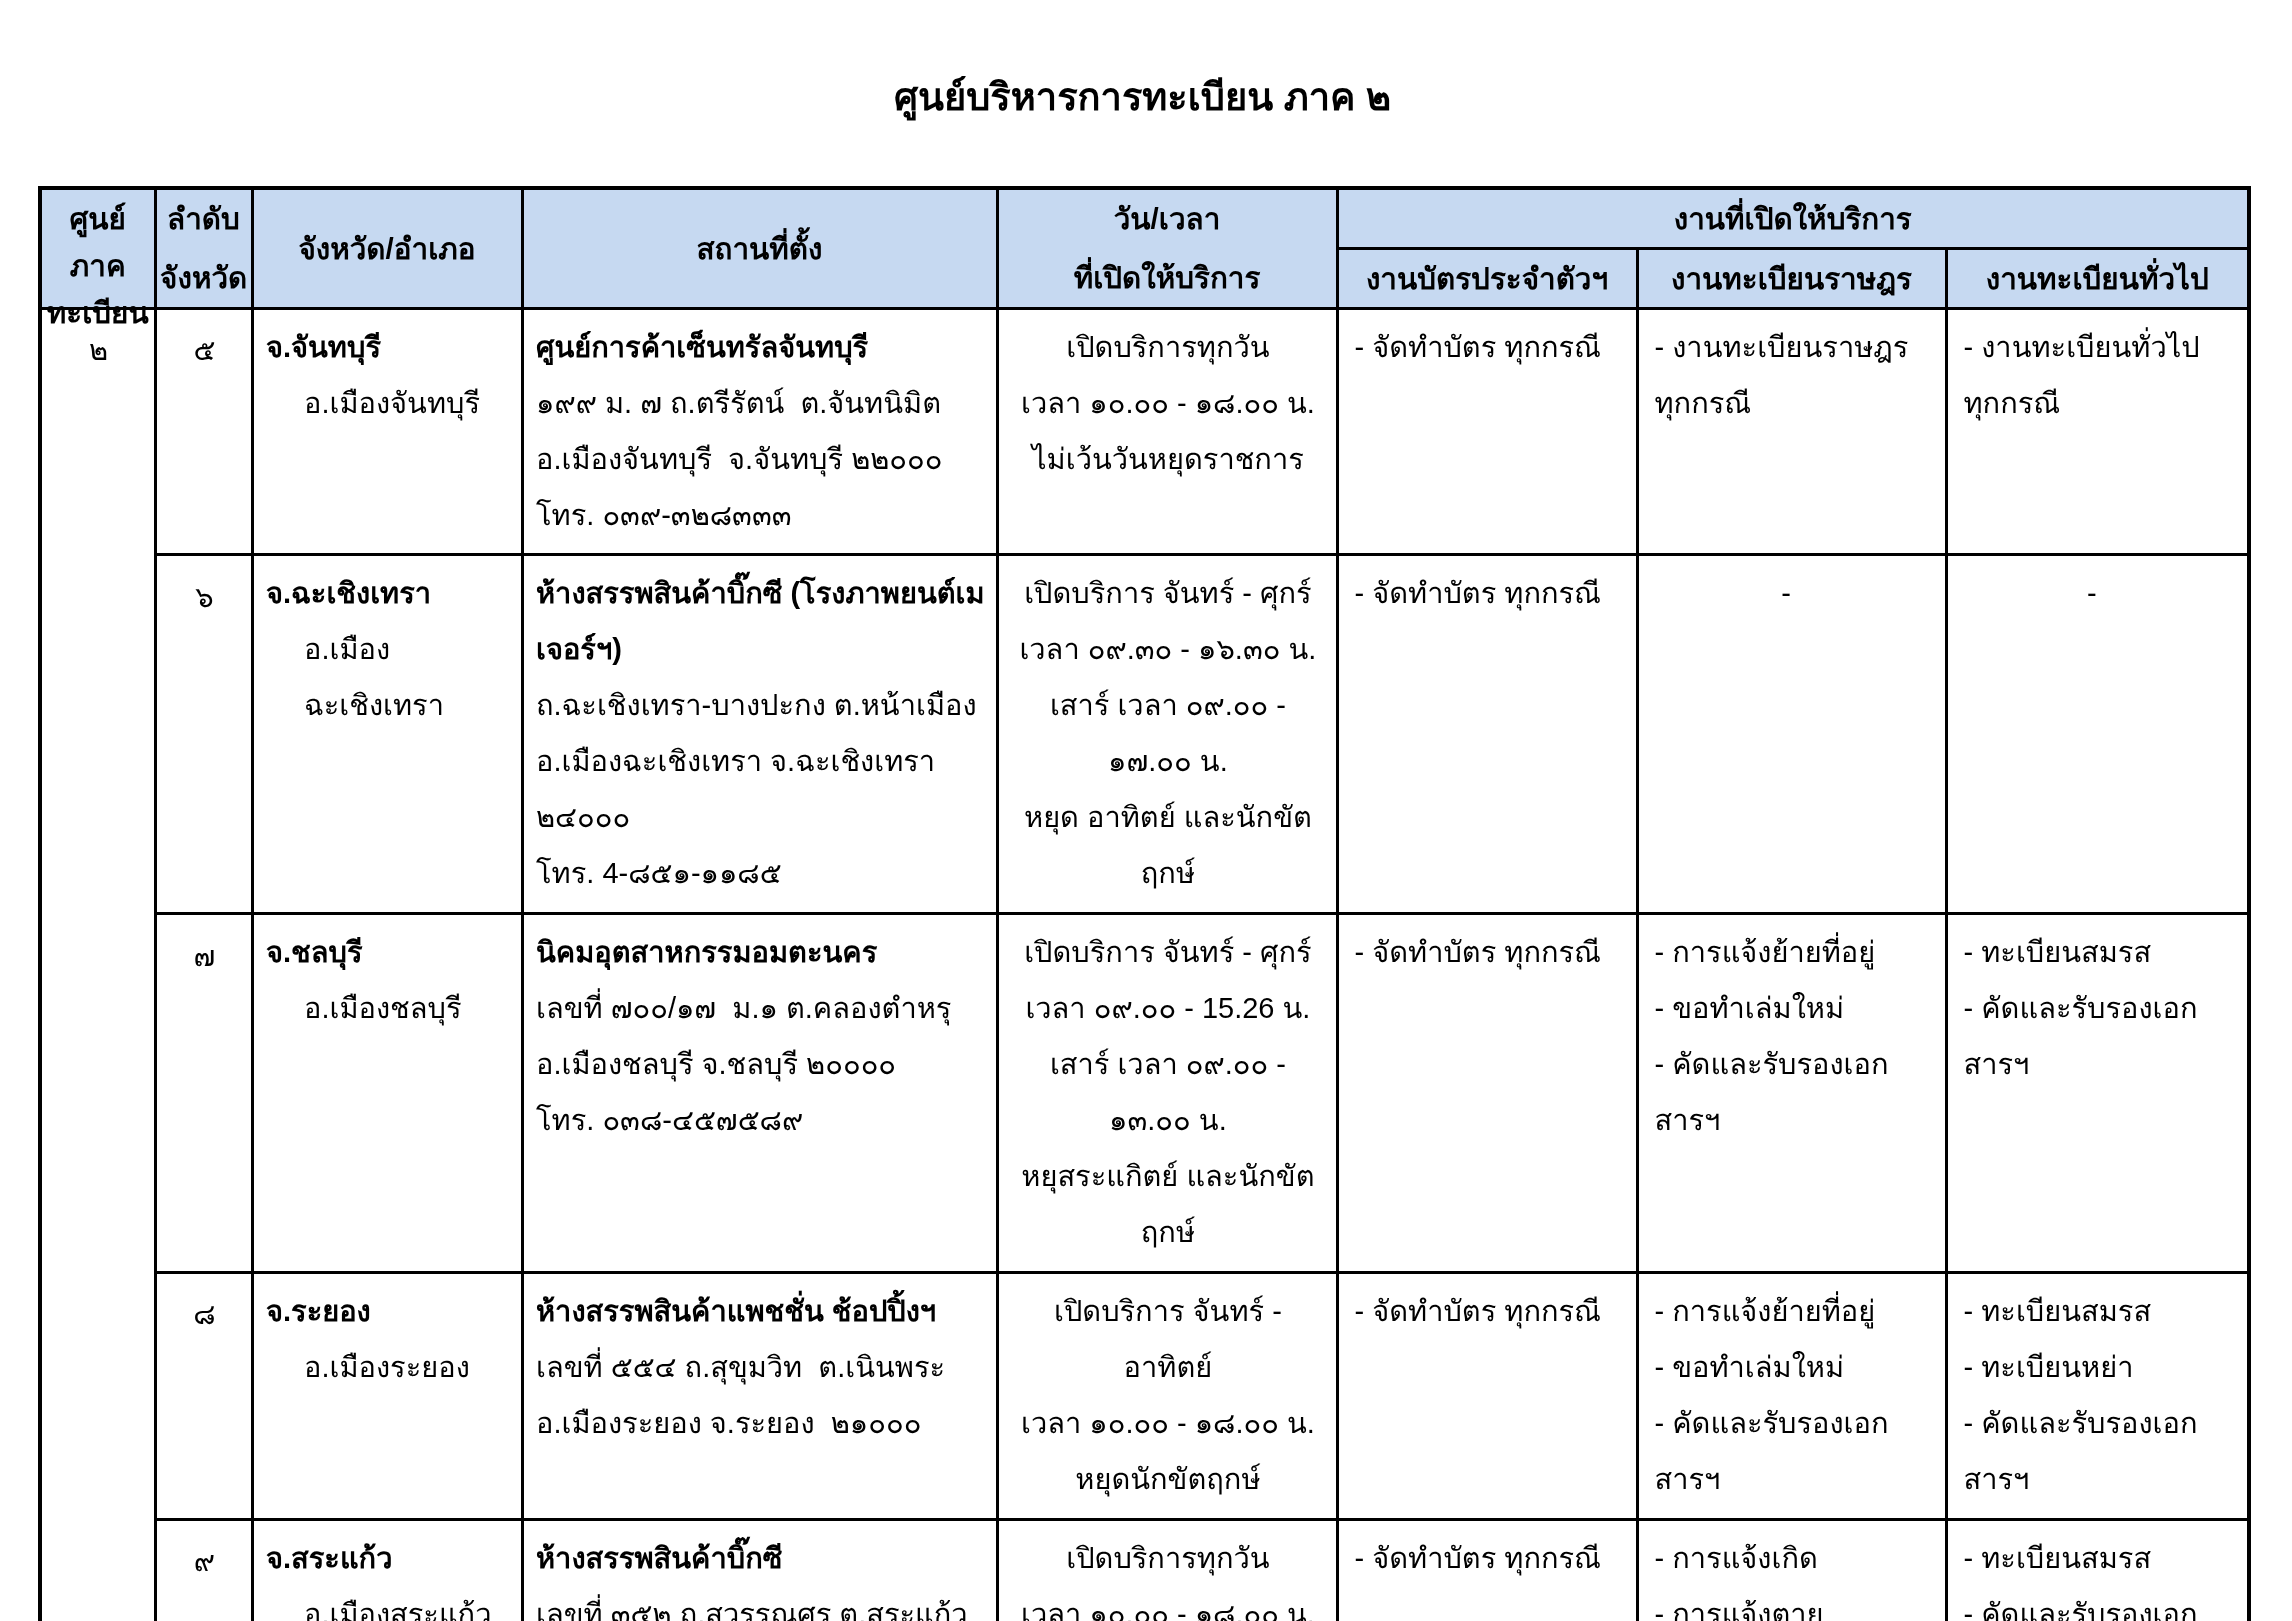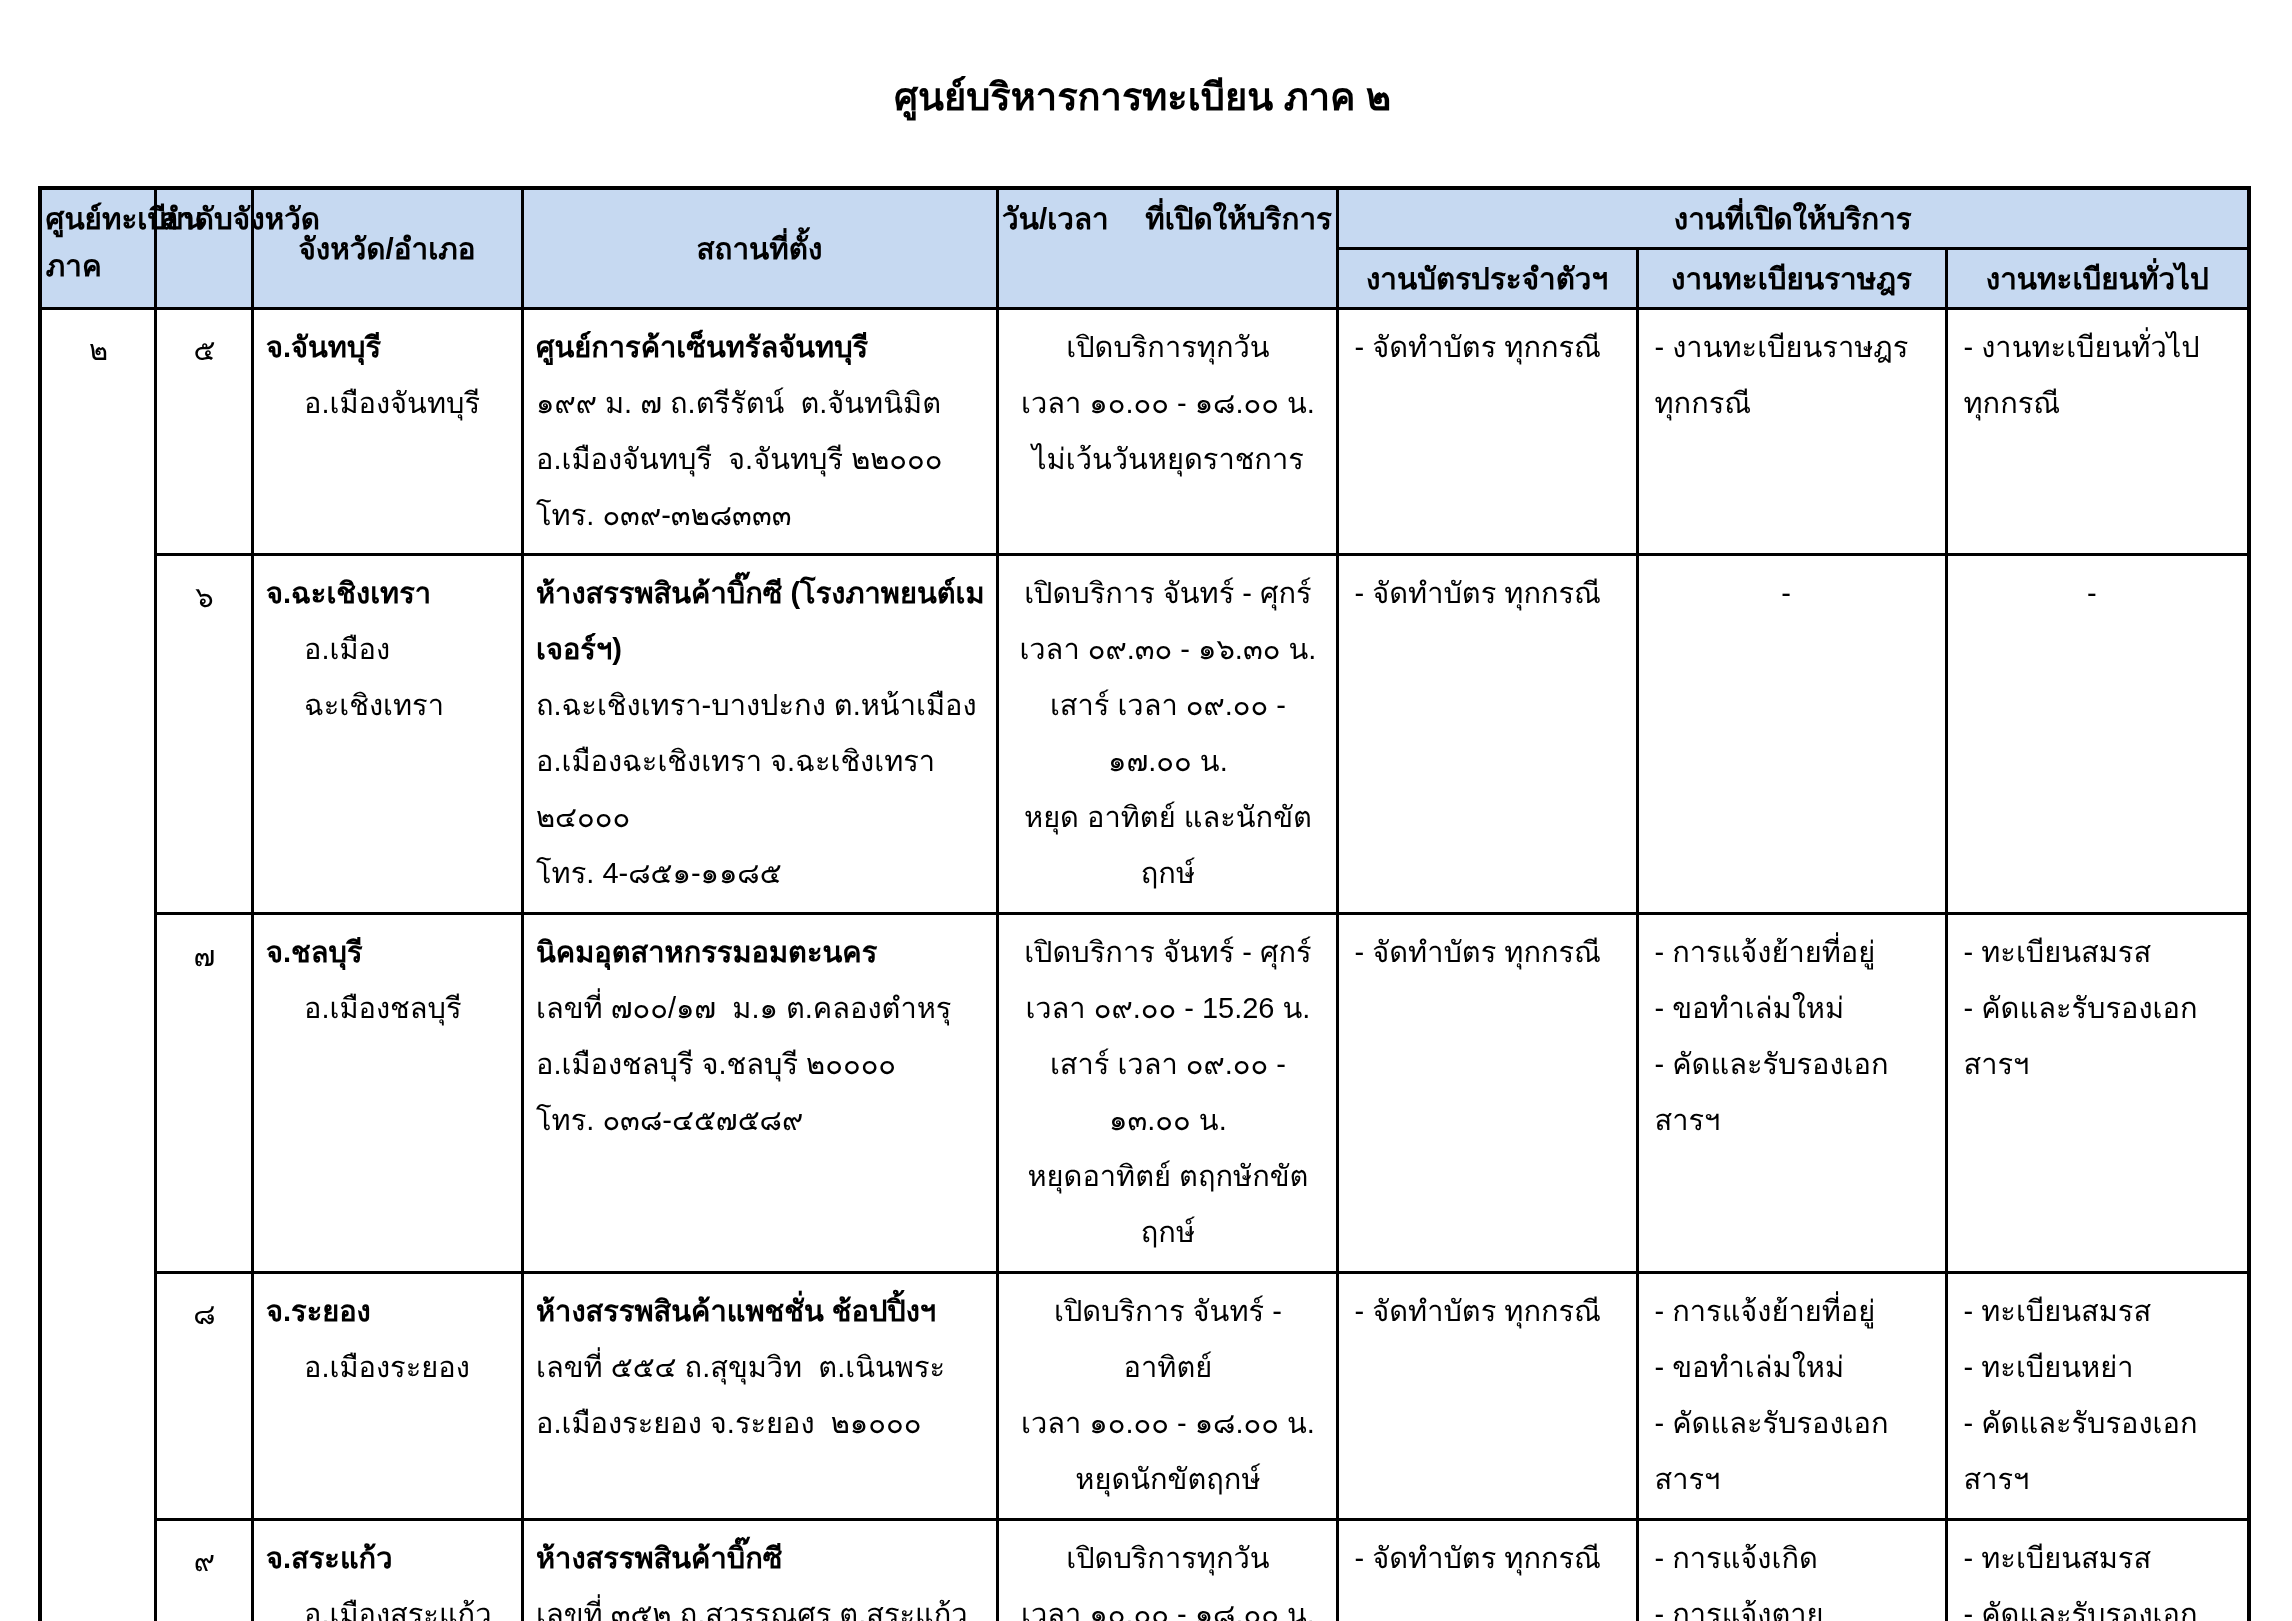--- a/index.html
+++ b/index.html
@@ -7,21 +7,21 @@
   .page{position:relative;width:2285px;height:1621px;background:#fff;overflow:hidden;}
   .doc-title{position:absolute;top:66px;left:0;width:100%;text-align:center;
     font-size:38px;font-weight:bold;letter-spacing:0;}
   table.reg-table{position:absolute;left:38px;top:186px;width:2209px;
     border-collapse:collapse;table-layout:fixed;}
   table.reg-table th,table.reg-table td{border:3.6px solid #000;}
   table.reg-table{border:4.5px solid #000;}
   thead th{background:#c6d9f1;font-weight:bold;font-size:29.6px;text-align:center;
     vertical-align:middle;padding:1.8px 3.6px;}
   thead tr{height:59px;}
-  .h2line{display:flex;flex-direction:row;justify-content:space-between;height:106px;padding:3.6px 0;}
+  .h2line{display:flex;flex-direction:column;justify-content:space-between;height:106px;padding:3.6px 0;}
   tbody td{vertical-align:top;font-size:29px;padding:9px 10.7px 10.7px 12.5px;}
   .ln{line-height:56px;min-height:56px;white-space:pre-wrap;}
   .b{font-weight:bold;}
   .c-region,.c-order{text-align:center;padding-top:12.5px;}
   .c-prov .district{padding-left:38px;}
   .c-time{text-align:center;}
   .c-svc{padding-left:16px;}
   .dash{text-align:center;padding-left:0;}
   .page-footer{position:absolute;top:1518px;left:0;width:100%;text-align:center;
     font-size:36px;font-weight:bold;}
@@ -150,21 +150,21 @@
           <td class="c-loc">
             <div class="ln b">นิคมอุตสาหกรรมอมตะนคร</div>
             <div class="ln">เลขที่ ๗๐๐/๑๗  ม.๑ ต.คลองตำหรุ</div>
             <div class="ln">อ.เมืองชลบุรี จ.ชลบุรี ๒๐๐๐๐</div>
             <div class="ln">โทร. ๐๓๘-๔๕๗๕๘๙</div>
           </td>
           <td class="c-time">
             <div class="ln">เปิดบริการ จันทร์ - ศุกร์</div>
             <div class="ln">เวลา ๐๙.๐๐ - 15.26 น.</div>
             <div class="ln">เสาร์ เวลา ๐๙.๐๐ - ๑๓.๐๐ น.</div>
-            <div class="ln">หยุดอาทิตย์ ตฤกษักขัตฤกษ์</div>
+            <div class="ln">หยุสระแกิตย์ และนักขัตฤกษ์</div>
           </td>
           <td class="c-svc">
             <div class="ln">- จัดทำบัตร ทุกกรณี</div>
           </td>
           <td class="c-svc">
             <div class="ln">- การแจ้งย้ายที่อยู่</div>
             <div class="ln">- ขอทำเล่มใหม่</div>
             <div class="ln">- คัดและรับรองเอกสารฯ</div>
           </td>
           <td class="c-svc">

